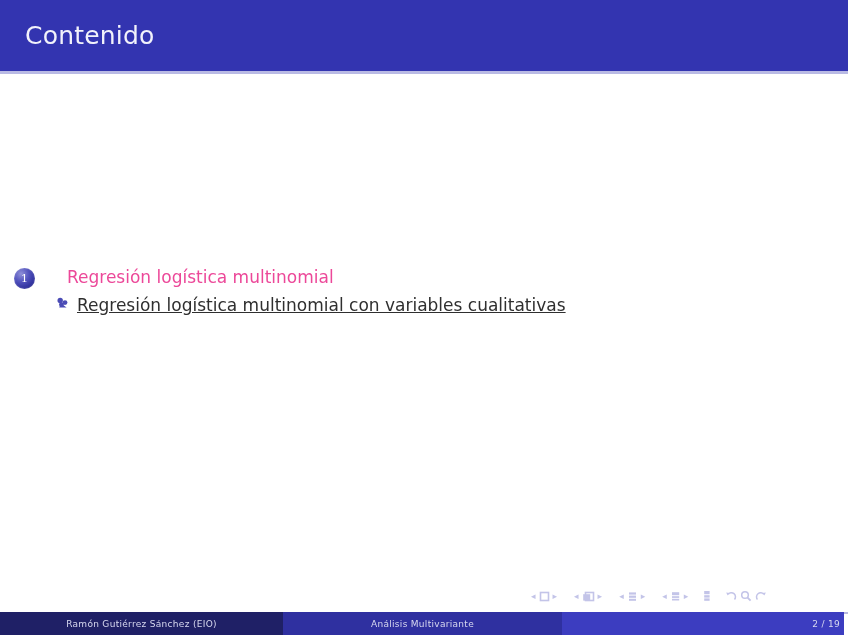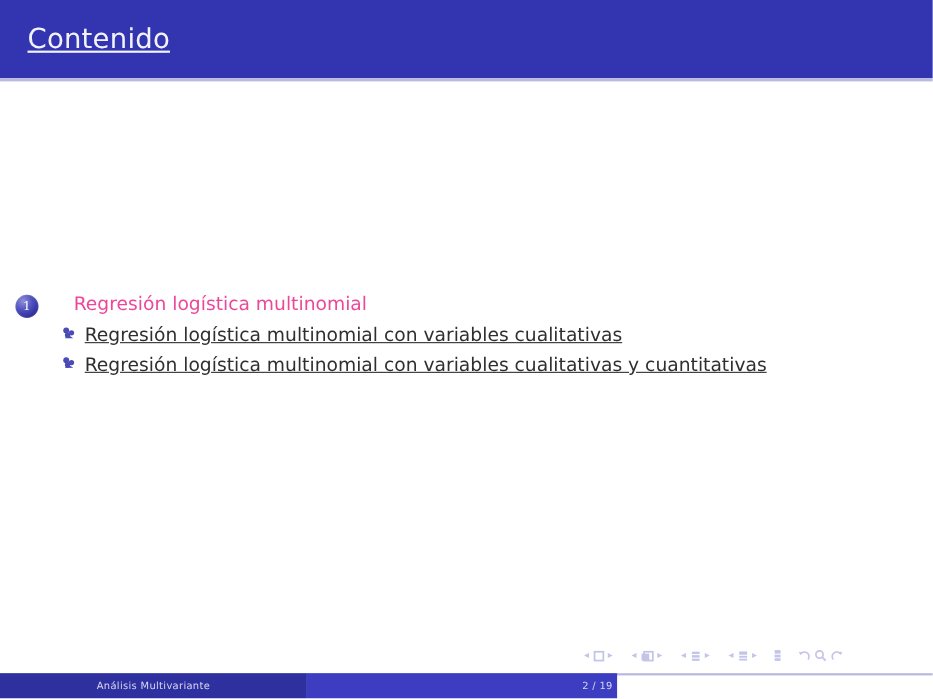--- a/index.html
+++ b/index.html
@@ -31,21 +31,20 @@
     background: #b9bae4;
   }
   .frame-title {
     position: absolute;
     left: 25px;
     top: 21px;
     font-size: 25px;
     color: #f2f2fb;
     letter-spacing: 0.2px;
     white-space: nowrap;
-    text-decoration: underline;
   }
 
   
   .slide-body {
     position: absolute;
     left: 0;
     top: 74px;
     width: 848px;
     height: 534px;
   }
@@ -216,33 +215,20 @@
             <circle cx="4.2" cy="4.4" r="2.7"></circle>
             <circle cx="9.0" cy="6.6" r="2.4"></circle>
             <circle cx="5.4" cy="8.6" r="2.4"></circle>
             <path d="M5.0 7.6 L10.6 11.4 L3.2 11.6 Z"></path>
           </g>
         </svg>
       </span>
       <span class="toc-sub-label">Regresión logística multinomial con variables cualitativas</span>
     </div>
 
-    <div class="toc-sub">
-      <span class="sub-marker">
-        <svg width="13" height="15" viewBox="0 0 13 15" aria-hidden="true">
-          <g fill="#4a4bb5">
-            <circle cx="4.2" cy="4.4" r="2.7"></circle>
-            <circle cx="9.0" cy="6.6" r="2.4"></circle>
-            <circle cx="5.4" cy="8.6" r="2.4"></circle>
-            <path d="M5.0 7.6 L10.6 11.4 L3.2 11.6 Z"></path>
-          </g>
-        </svg>
-      </span>
-      <span class="toc-sub-label">Regresión logística multinomial con variables cualitativas y cuantitativas</span>
-    </div>
 
   </div>
 </div>
 
 <div class="navsyms">
 
   <span class="navgroup">
     <span class="navarrow">◂</span>
     <span class="navicon">
       <svg width="11" height="11" viewBox="0 0 11 11">
@@ -313,19 +299,22 @@
         <path d="M2.5 9.5 A4 4 0 1 1 8.8 4.2" fill="none" stroke="#c3c4e8" stroke-width="1.5"></path>
         <path d="M10.8 2.4 L7.6 3.0 L9.4 5.6 Z" fill="#c3c4e8"></path>
       </svg>
     </span>
   </span>
 
 </div>
 
 <div class="foot-topline"></div>
 <div class="footbar">
+  <div class="foot-cell foot-left">
+    <span class="foot-text">Ramón Gutiérrez Sánchez  (EIO)</span>
+  </div>
   <div class="foot-cell foot-mid">
     <span class="foot-text">Análisis Multivariante</span>
   </div>
   <div class="foot-cell foot-right">
     <span class="foot-text">2 / 19</span>
   </div>
 </div>
 
 </body></html>

